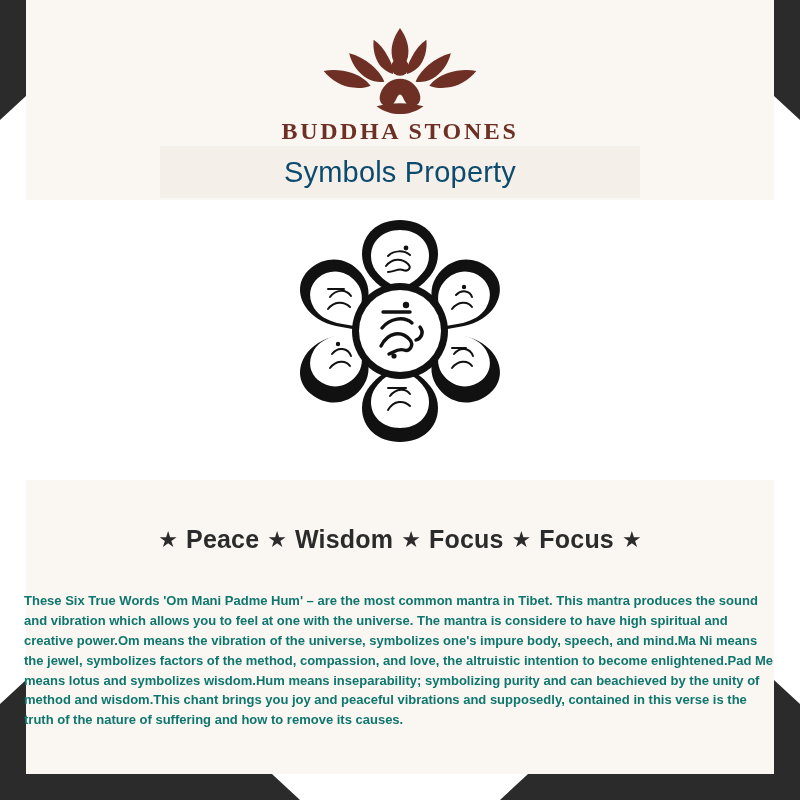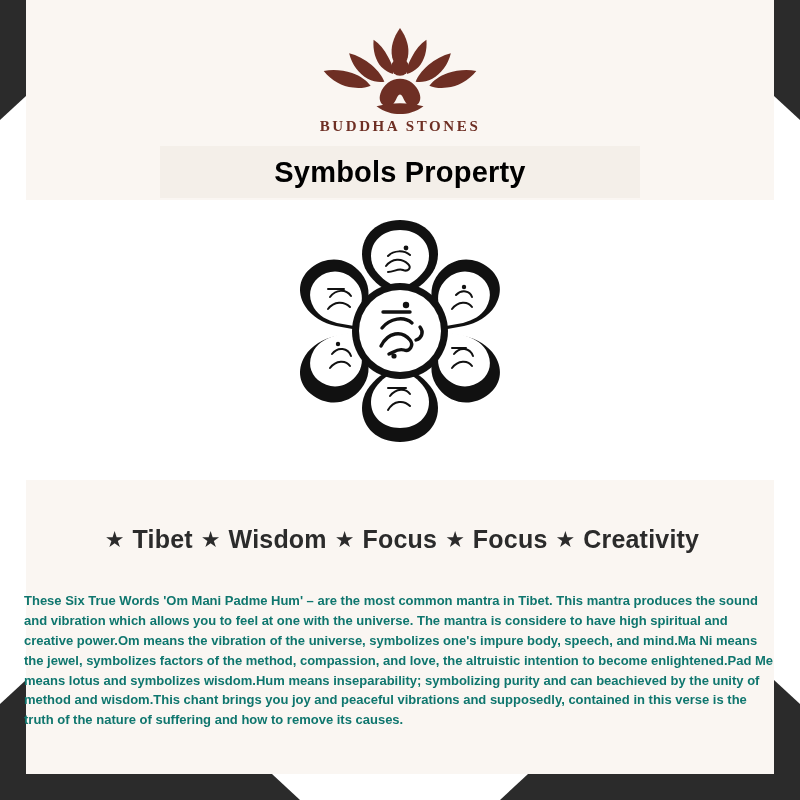--- a/index.html
+++ b/index.html
@@ -94,43 +94,43 @@
     display: flex;
     flex-direction: column;
     align-items: center;
   }
   .logo-mark {
     width: 180px;
     height: 90px;
   }
   .brand-name {
     margin-top: 4px;
-    font-size: 15px;
+    font-size: 24px;
     font-weight: bold;
     letter-spacing: 2.6px;
     color: #6e2f24;
     font-family: "Liberation Serif", serif;
   }
 
   
   .title-band {
     position: absolute;
     top: 146px;
     left: 160px;
     width: 480px;
     height: 52px;
     background: #f4efe9;
     display: flex;
     align-items: center;
     justify-content: center;
   }
   .title-text {
     font-size: 29px;
-    font-weight: bold;
-    color: #000000;
+    font-weight: normal;
+    color: #0c4a6e;
     letter-spacing: 0.2px;
   }
 
   
   .mandala-wrap {
     position: absolute;
     top: 206px;
     left: 0; right: 0;
     display: flex;
     justify-content: center;
@@ -320,26 +320,25 @@
         </g>
         <circle cx="156" cy="99" r="3.2" fill="#111111"></circle>
         <circle cx="144" cy="150" r="2.6" fill="#111111"></circle>
       </g>
     </svg>
   </div>
 
 
   <div class="keywords">
       <span class="kw-star">★</span>
-      <span class="kw-word">Tibet</span>
+      <span class="kw-word">Peace</span>
       <span class="kw-star">★</span>
       <span class="kw-word">Wisdom</span>
       <span class="kw-star">★</span>
       <span class="kw-word">Focus</span>
       <span class="kw-star">★</span>
       <span class="kw-word">Focus</span>
       <span class="kw-star">★</span>
-      <span class="kw-word">Creativity</span>
     </div>
 
   <div class="body-copy"><span>These Six True Words 'Om Mani Padme Hum' – are the most common mantra in Tibet. This mantra produces the sound and vibration which allows you to feel at one with the universe. The mantra is considere to have high spiritual and creative power.</span><b>Om</b><span>  means the vibration of the universe, symbolizes one's impure body, speech, and mind.</span><b>Ma Ni</b><span> means the jewel, symbolizes factors of the method, compassion, and love, the altruistic intention to become enlightened.</span><b>Pad Me</b><span> means lotus and symbolizes wisdom.</span><b>Hum</b><span> means inseparability; symbolizing purity and can beachieved by the unity of method and wisdom.This chant brings you joy and peaceful vibrations and supposedly, contained in this verse is the truth of the nature of suffering and how to remove its causes.</span></div>
 
 </div>
 
 </body></html>

